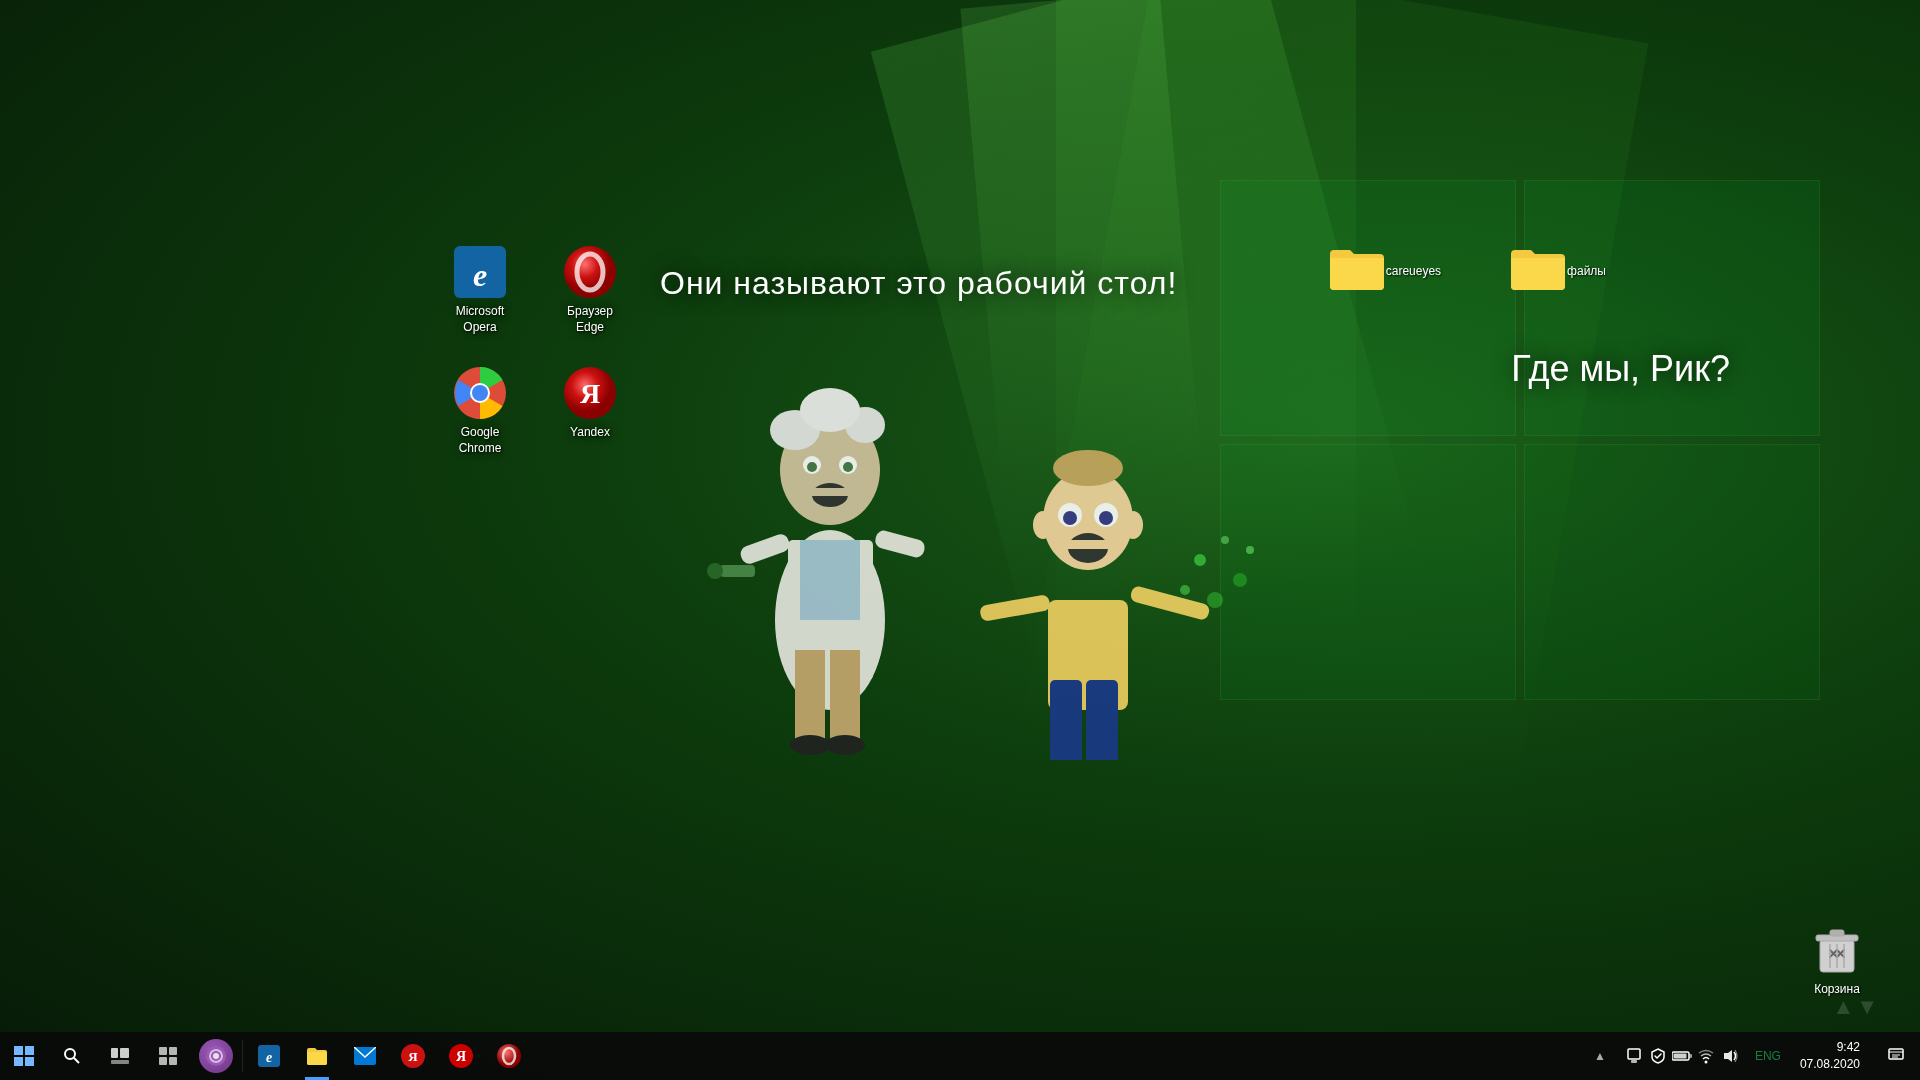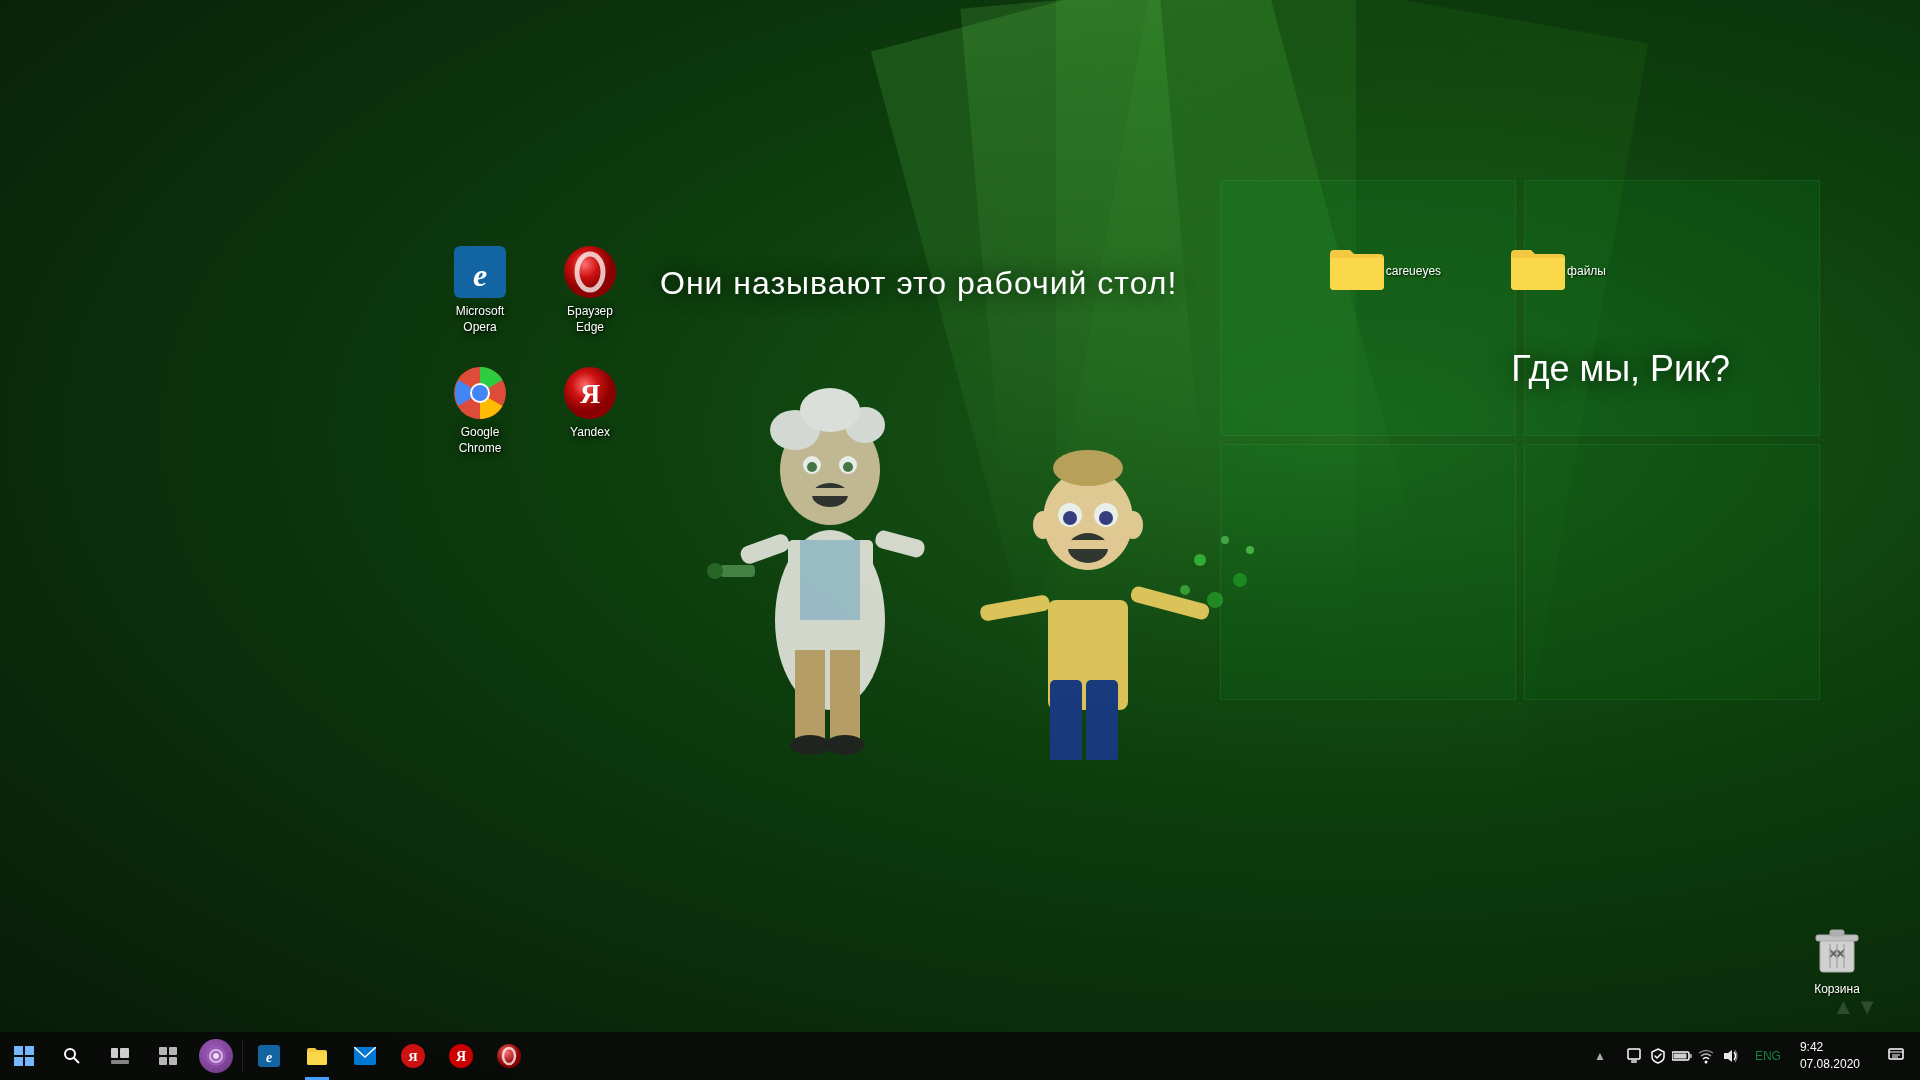--- a/index.html
+++ b/index.html
@@ -249,21 +249,21 @@
     .tray-arrow {
       color: #aaa;
       font-size: 12px;
       margin-right: 4px;
       cursor: pointer;
     }
 
     .clock {
       display: flex;
       flex-direction: column;
-      align-items: flex-start;
+      align-items: flex-end;
       justify-content: center;
       color: white;
       font-size: 12px;
       height: 48px;
       padding: 4px 12px;
       cursor: pointer;
       line-height: 1.4;
     }
 
     .notification-btn {

